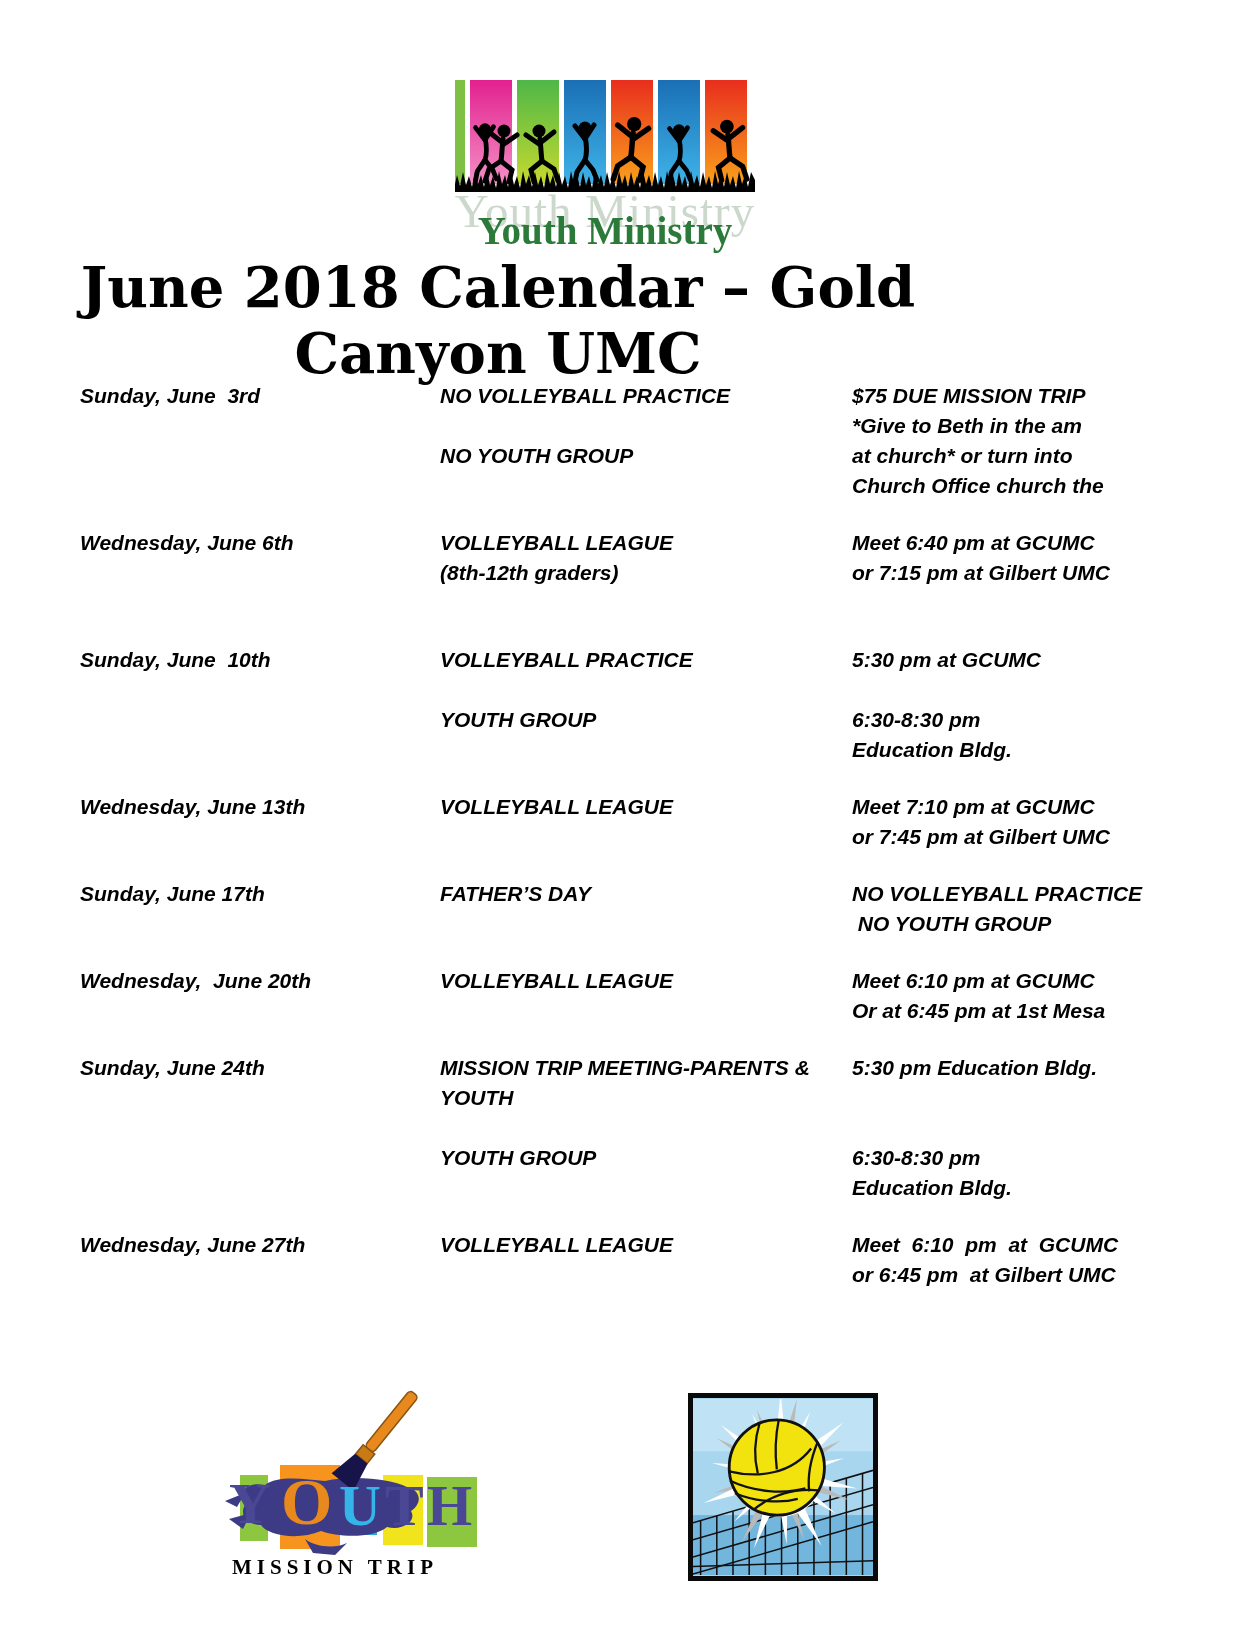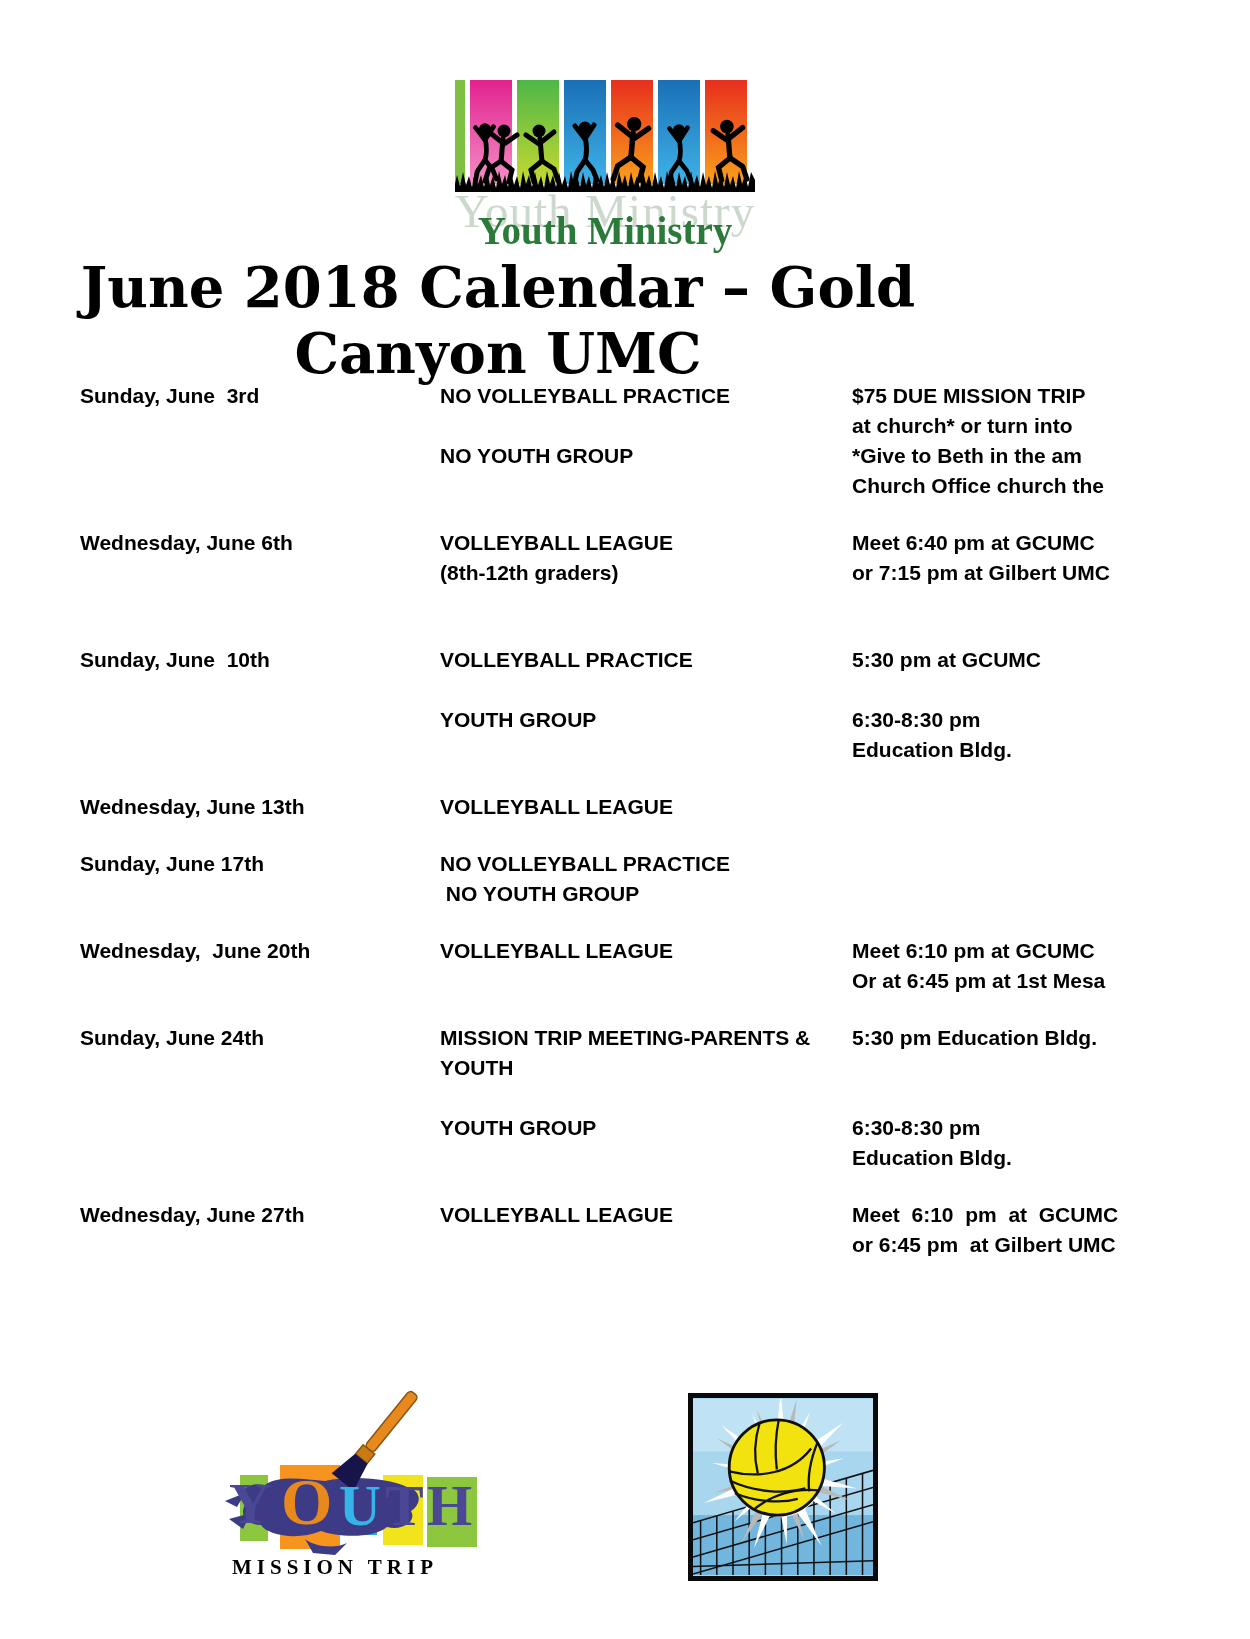--- a/index.html
+++ b/index.html
@@ -18,21 +18,21 @@
   .brand{position:absolute;top:128px;left:0;width:100%;text-align:center;
       font-family:"Liberation Serif",serif;font-size:39px;font-weight:700;color:#2c7a3a;
       white-space:nowrap;}
 
   
   .title{left:0;top:254px;width:996px;text-align:center;
       font-family:"DejaVu Serif",serif;font-weight:700;font-size:56px;letter-spacing:0px;}
 
   
   .schedule{left:80px;top:381px;width:1096px;}
-  .s-row{display:grid;grid-template-columns:360px 412px 1fr;margin-bottom:27px;}
+  .s-row{display:grid;grid-template-columns:360px 412px 1fr;margin-bottom:27px;font-style:italic;}
   .ln{min-height:30px;line-height:30px;font-size:21px;font-weight:700;white-space:pre-wrap;}
 
   
   .mission{left:185px;top:1383px;width:300px;height:212px;}
   .blk{position:absolute;}
   .ltr{position:absolute;font-family:"Liberation Serif",serif;font-weight:700;line-height:1;}
   .mt-caption{position:absolute;top:172px;left:0;width:100%;text-align:center;
       font-family:"Liberation Serif",serif;font-size:21px;font-weight:700;letter-spacing:5px;}
 
   
@@ -108,22 +108,22 @@
     <div>
         <div class="ln">Sunday, June  3rd</div>
       </div>
     <div>
       <div class="ln">NO VOLLEYBALL PRACTICE</div>
       <div class="ln"></div>
       <div class="ln">NO YOUTH GROUP</div>
     </div>
     <div>
       <div class="ln">$75 DUE MISSION TRIP</div>
+      <div class="ln">*Give to Beth in the am</div>
       <div class="ln">at church* or turn into</div>
-      <div class="ln">*Give to Beth in the am</div>
       <div class="ln">Church Office church the</div>
     </div>
   </div>
 
   <div class="s-row">
     <div>
         <div class="ln">Wednesday, June 6th</div>
       </div>
     <div>
       <div class="ln">VOLLEYBALL LEAGUE</div>
@@ -153,26 +153,33 @@
     </div>
   </div>
 
   <div class="s-row">
     <div>
         <div class="ln">Wednesday, June 13th</div>
       </div>
     <div>
       <div class="ln">VOLLEYBALL LEAGUE</div>
     </div>
+    <div>
+      <div class="ln">Meet 7:10 pm at GCUMC</div>
+      <div class="ln">or 7:45 pm at Gilbert UMC</div>
+    </div>
   </div>
 
   <div class="s-row">
     <div>
         <div class="ln">Sunday, June 17th</div>
       </div>
+    <div>
+      <div class="ln">FATHER’S DAY</div>
+    </div>
     <div>
       <div class="ln">NO VOLLEYBALL PRACTICE</div>
       <div class="ln"> NO YOUTH GROUP</div>
     </div>
   </div>
 
   <div class="s-row">
     <div>
         <div class="ln">Wednesday,  June 20th</div>
       </div>

